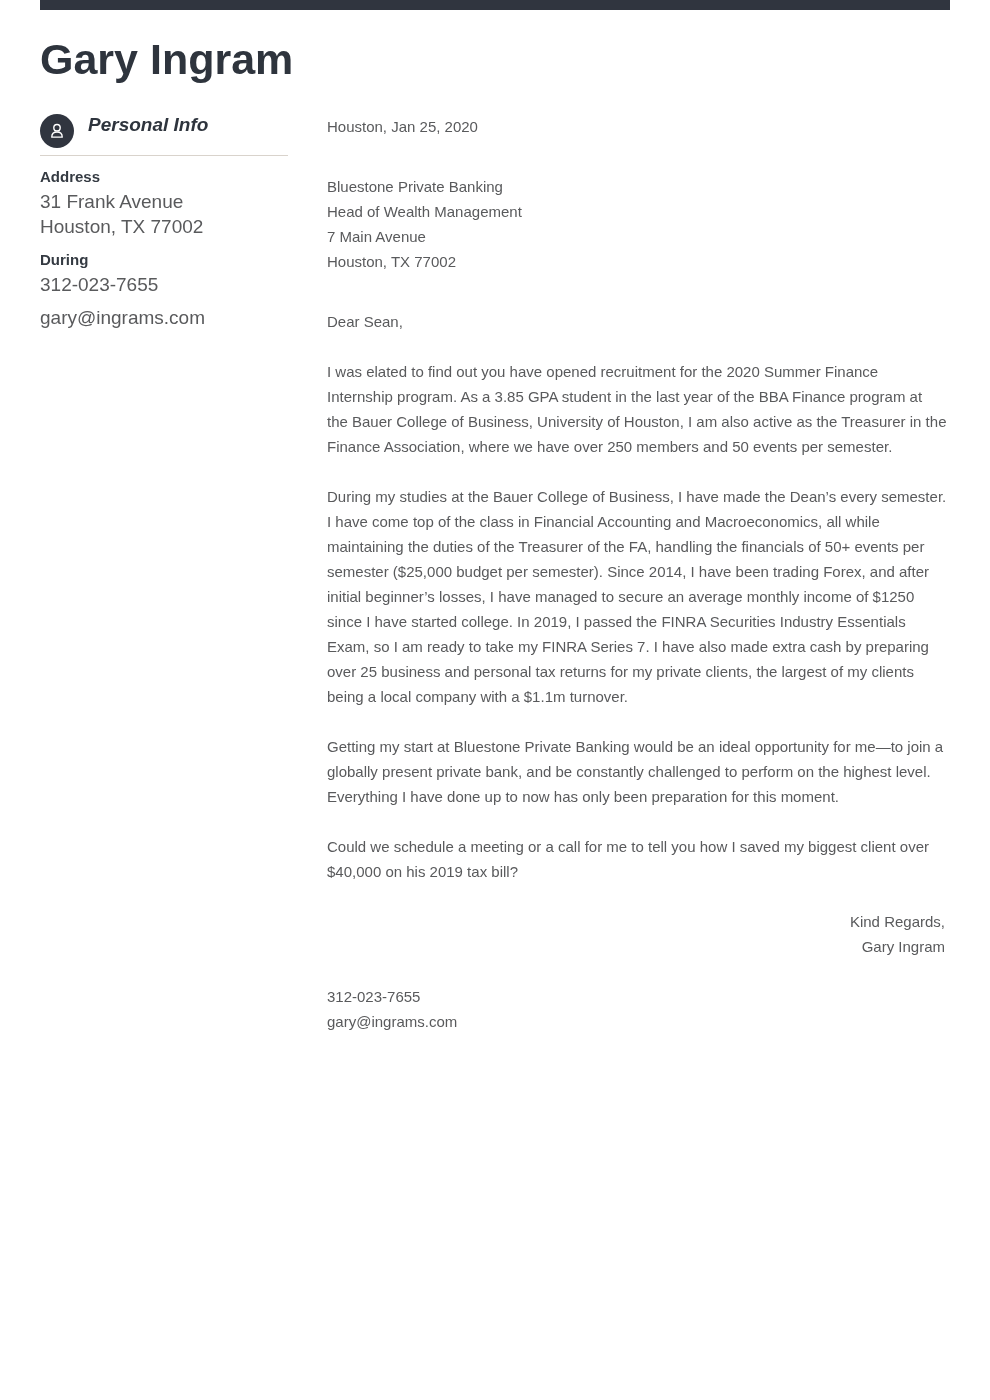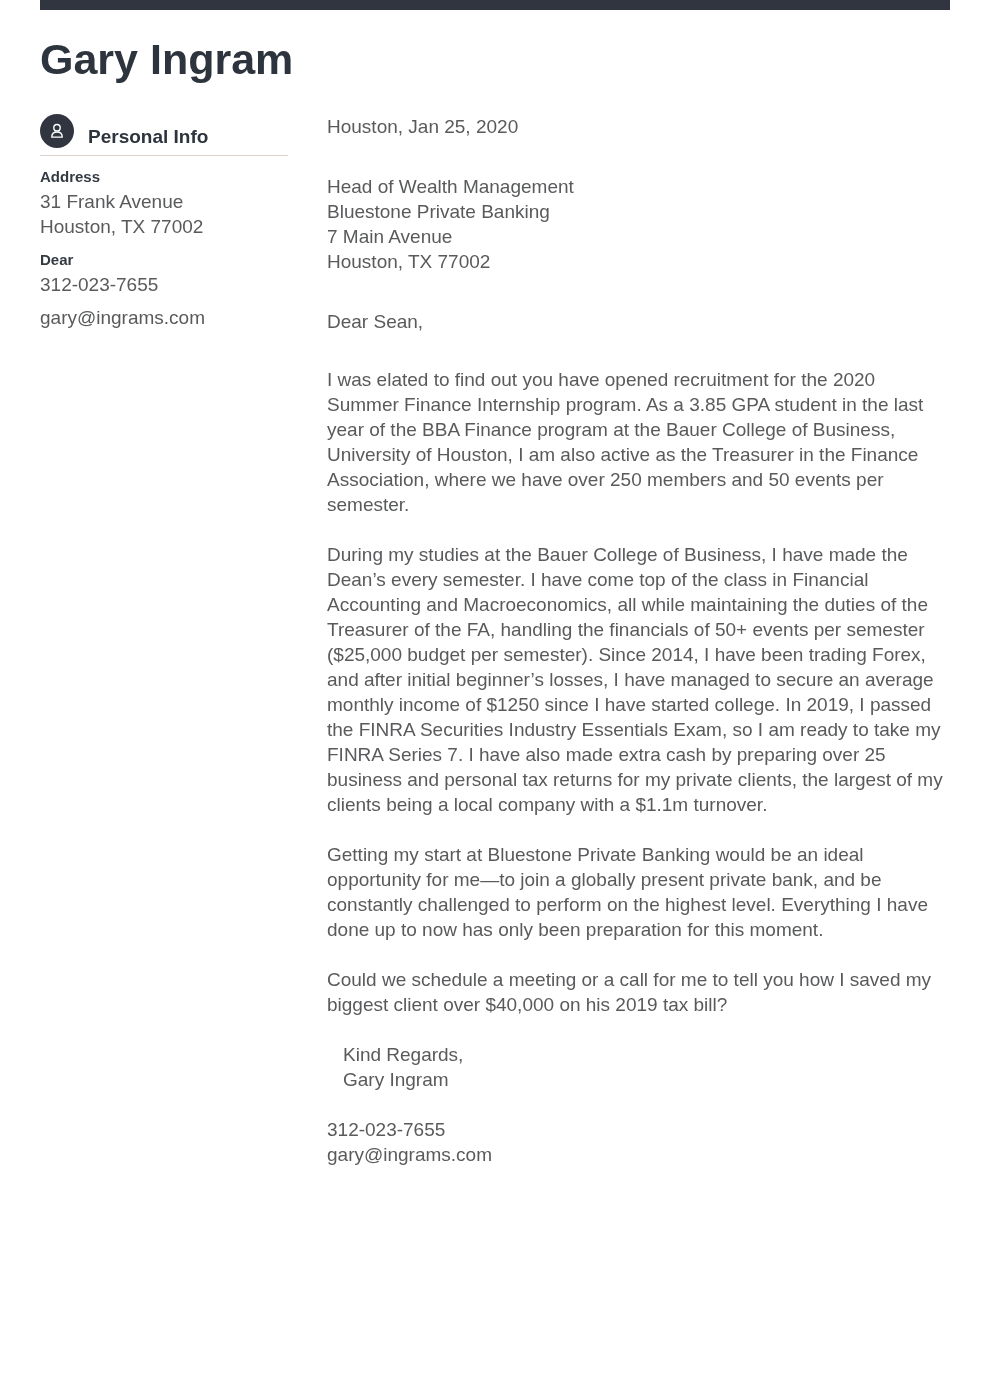--- a/index.html
+++ b/index.html
@@ -27,21 +27,21 @@
     line-height:49px;
     font-weight:700;
     color:var(--heading);
   }
   .content{
     display:flex;
     margin:30px 40px 0;
   }
   
   .sidebar{width:248px;flex:0 0 248px;}
-  .sidebar-header{display:flex;align-items:flex-end;height:34px;}
+  .sidebar-header{display:flex;align-items:flex-start;height:34px;font-style:italic;}
   .icon-circle{
     width:34px;height:34px;border-radius:50%;
     background:var(--accent);
     display:flex;align-items:center;justify-content:center;
     flex:0 0 34px;
   }
   .icon-circle svg{display:block;}
   .sidebar-title{
     margin-left:14px;
     font-size:19px;font-weight:700;
@@ -49,25 +49,25 @@
     white-space:nowrap;
   }
   .divider{height:1px;background:var(--divider);margin-top:7px;}
   .field{margin-top:8px;}
   .field-label{
     font-size:15px;line-height:25px;font-weight:700;
     color:#343a42;
   }
   .field-value{font-size:19px;line-height:25px;color:var(--body);}
   
-  .main{width:620px;margin-left:39px;font-size:19px;line-height:25px;}
+  .main{width:620px;margin-left:39px;font-size:15px;line-height:25px;}
   .block{margin-bottom:35px;}
-  .salutation{margin-bottom:33px;}
+  .salutation{margin-bottom:25px;}
   p.para{margin:0 0 25px;}
-  .closing{margin:16px;}
+  .closing{margin:2px;text-align:right;}
   .sig{margin-top:25px;}
 </style>
 </head>
 <body>
 
 <div class="topbar"></div>
 
 <h1 class="name">Gary Ingram</h1>
 
 <div class="content">
@@ -84,36 +84,36 @@
     </div>
     <div class="divider"></div>
 
     <div class="field">
       <div class="field-label">Address</div>
       <div class="field-value">31 Frank Avenue</div>
       <div class="field-value">Houston, TX 77002</div>
     </div>
 
     <div class="field">
-      <div class="field-label">Dear</div>
+      <div class="field-label">During</div>
       <div class="field-value">312-023-7655</div>
     </div>
 
     <div class="field">
       <div class="field-value">gary@ingrams.com</div>
     </div>
   </div>
 
   <div class="main">
 
     <div class="block">Houston, Jan 25, 2020</div>
 
     <div class="block">
+      <div>Bluestone Private Banking</div>
       <div>Head of Wealth Management</div>
-      <div>Bluestone Private Banking</div>
       <div>7 Main Avenue</div>
       <div>Houston, TX 77002</div>
     </div>
 
     <div class="salutation">Dear Sean,</div>
 
     <p class="para">I was elated to find out you have opened recruitment for the 2020 Summer Finance Internship program. As a 3.85 GPA student in the last year of the BBA Finance program at the Bauer College of Business, University of Houston, I am also active as the Treasurer in the Finance Association, where we have over 250 members and 50 events per semester.</p>
     <p class="para">During my studies at the Bauer College of Business, I have made the Dean’s every semester. I have come top of the class in Financial Accounting and Macroeconomics, all while maintaining the duties of the Treasurer of the FA, handling the financials of 50+ events per semester ($25,000 budget per semester). Since 2014, I have been trading Forex, and after initial beginner’s losses, I have managed to secure an average monthly income of $1250 since I have started college. In 2019, I passed the FINRA Securities Industry Essentials Exam, so I am ready to take my FINRA Series 7. I have also made extra cash by preparing over 25 business and personal tax returns for my private clients, the largest of my clients being a local company with a $1.1m turnover.</p>
     <p class="para">Getting my start at Bluestone Private Banking would be an ideal opportunity for me—to join a globally present private bank, and be constantly challenged to perform on the highest level. Everything I have done up to now has only been preparation for this moment.</p>
     <p class="para">Could we schedule a meeting or a call for me to tell you how I saved my biggest client over $40,000 on his 2019 tax bill?</p>

